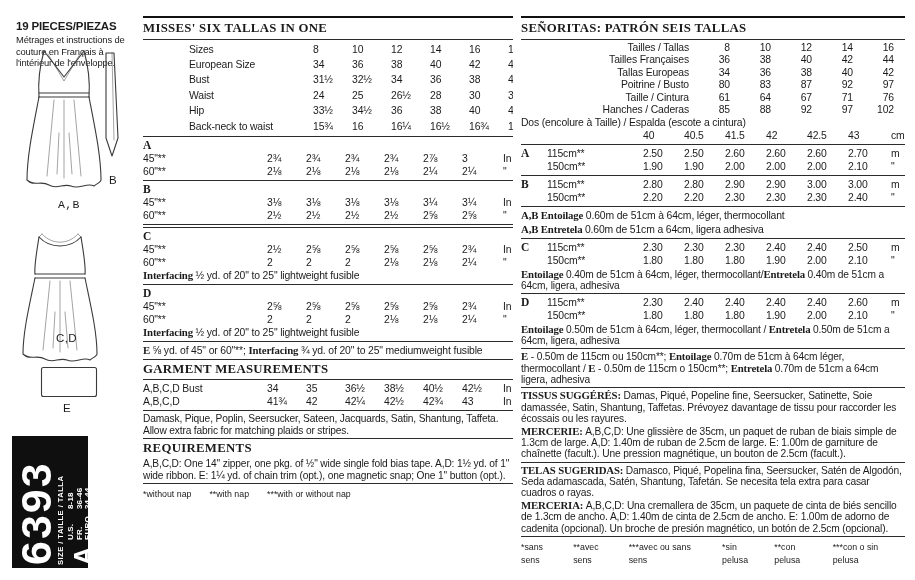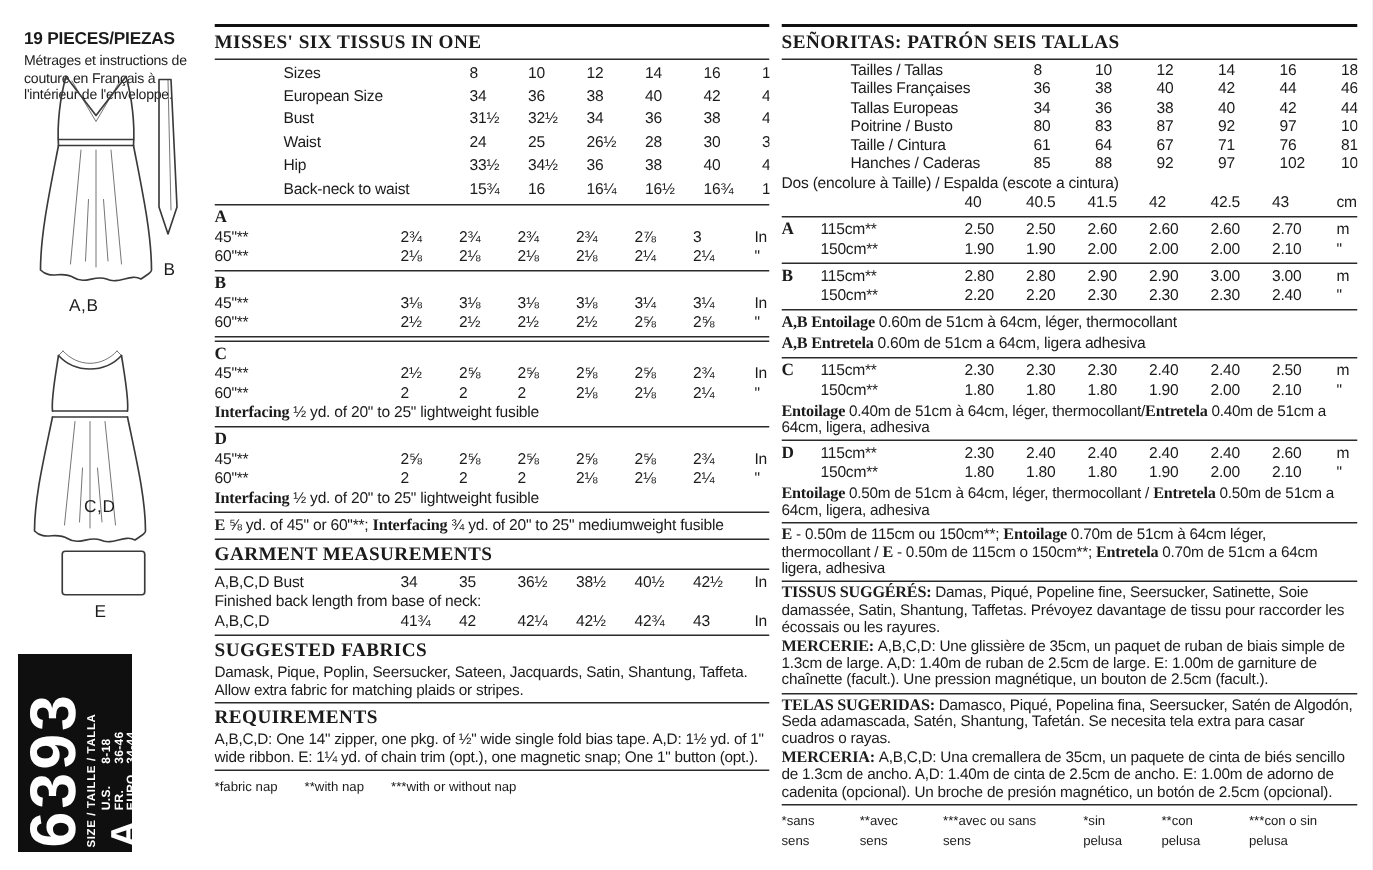--- a/index.html
+++ b/index.html
@@ -32,21 +32,21 @@
   .col{position:absolute;top:14px;height:556px;overflow:hidden;font-size:10.4px;line-height:13px;}
   .col.en{left:143px;width:370px;}
   .col.fr{left:521px;width:384px;}
   .hr{border-top:1px solid #2b2b2b;margin:2px 0;height:0;}
   .hr2{border-top:2px solid #111;margin:2px 0 3px;height:0;}
   .sec-head{font-family:"Liberation Serif",serif;font-weight:700;font-size:12.8px;line-height:15.5px;letter-spacing:.3px;margin:1px 0;}
   .trow{display:grid;align-items:baseline;line-height:13px;}
   .trow.sp{line-height:15.4px;margin-left:46px;}
   .en .trow{grid-template-columns:124px repeat(6,39px) 1fr;}
   .fr .trow{grid-template-columns:26px 96px repeat(6,41px) 1fr;}
-  .fr .trow.sp{line-height:12.6px;}
+  .fr .trow.sp{line-height:12.6px;text-align:right;}
   .tl,.tl2{white-space:nowrap;overflow:visible;}
   .tl.span2{grid-column:1/3;}
   .lb{font-family:"Liberation Serif",serif;font-weight:700;font-size:11.5px;}
   .tv{white-space:nowrap;}
   .tu{white-space:nowrap;padding-left:2px;}
   .tline{line-height:13px;}
   .fr .tline{line-height:12.4px;}
   .tpara{font-size:10.2px;line-height:11.5px;margin:1.5px 0;}
   .fr .tpara{line-height:11.3px;}
   .rb{font-family:"Liberation Serif",serif;font-weight:700;font-size:10.8px;}
@@ -76,21 +76,21 @@
     </svg>
   </div>
 
   <div class="fig" style="left:101px;top:52px;">
     <svg width="22" height="118" viewBox="0 0 22 118">
       <path d="M5,1 L13,1 L17,86 L11,104 L5,86 Z"></path>
       <path class="thin" d="M11,1 L13,88"></path>
     </svg>
   </div>
   <div class="fig-label" style="left:109px;top:174px;">B</div>
-  <div class="fig-label" style="left:46px;top:198px;">A,B</div>
+  <div class="fig-label" style="left:58px;top:198px;font-family:Liberation Mono, monospace;">A,B</div>
 
   <div class="fig" style="left:20px;top:230px;">
     <svg width="80" height="140" viewBox="0 0 80 140">
       <path d="M19,7 C17,20 14,36 15,44"></path>
       <path d="M61,7 C63,20 66,36 65,44"></path>
       <path d="M19,7 C30,19 50,19 61,7"></path>
       <path class="thin" d="M22,4 C32,15 48,15 58,4 M19,7 L22,4 M61,7 L58,4"></path>
       <path d="M15,44 L65,44 M15,48 L65,48"></path>
       <path d="M15,48 C9,77 3,102 3,124 C10,131 17,124 25,129 C33,134 39,127 47,130 C55,134 63,126 70,130 C74,127 77,126 77,124 C77,102 71,77 65,48"></path>
       <path class="thin" d="M30,51 L23,120 M40,51 L40,122 M50,51 L57,120 M35,82 L33,118 M45,82 L48,118"></path>
@@ -125,21 +125,21 @@
             <span class="sb-v">34-44</span>
           </div>
         </div>
       </div>
     </div>
   </div>
 
   <div class="col en">
     <div>
         <div class="hr2"></div>
-        <div class="sec-head">MISSES' SIX TISSUS IN ONE</div>
+        <div class="sec-head">MISSES' SIX TALLAS IN ONE</div>
         <div class="hr"></div>
         <div class="trow sp">
           <span class="tl">Sizes</span>
           <span class="tv">8</span>
           <span class="tv">10</span>
           <span class="tv">12</span>
           <span class="tv">14</span>
           <span class="tv">16</span>
           <span class="tv">18</span>
           <span class="tu"></span>
@@ -329,41 +329,39 @@
         <div class="trow">
           <span class="tl">A,B,C,D Bust</span>
           <span class="tv">34</span>
           <span class="tv">35</span>
           <span class="tv">36½</span>
           <span class="tv">38½</span>
           <span class="tv">40½</span>
           <span class="tv">42½</span>
           <span class="tu">In</span>
         </div>
-        <div class="tline"><span class="rn">Finished back length from base of neck:</span></div>
         <div class="trow">
           <span class="tl">A,B,C,D</span>
           <span class="tv">41¾</span>
           <span class="tv">42</span>
           <span class="tv">42¼</span>
           <span class="tv">42½</span>
           <span class="tv">42¾</span>
           <span class="tv">43</span>
           <span class="tu">In</span>
         </div>
         <div class="hr"></div>
-        <div class="sec-head">SUGGESTED FABRICS</div>
         <div class="tpara"><span class="rn">Damask, Pique, Poplin, Seersucker, Sateen, Jacquards, Satin, Shantung, Taffeta. Allow extra fabric for matching plaids or stripes.</span></div>
         <div class="hr"></div>
         <div class="sec-head">REQUIREMENTS</div>
         <div class="tpara"><span class="rn">A,B,C,D: One 14" zipper, one pkg. of ½" wide single fold bias tape. A,D: 1½ yd. of 1" wide ribbon. E: 1¼ yd. of chain trim (opt.), one magnetic snap; One 1" button (opt.).</span></div>
         <div class="hr"></div>
       </div>
     <div class="foot">
-      <span>*fabric nap</span>
+      <span>*without nap</span>
       <span>**with nap</span>
       <span>***with or without nap</span>
     </div>
   </div>
 
   <div class="col fr">
     <div>
         <div class="hr2"></div>
         <div class="sec-head">SEÑORITAS: PATRÓN SEIS TALLAS</div>
         <div class="hr"></div>

